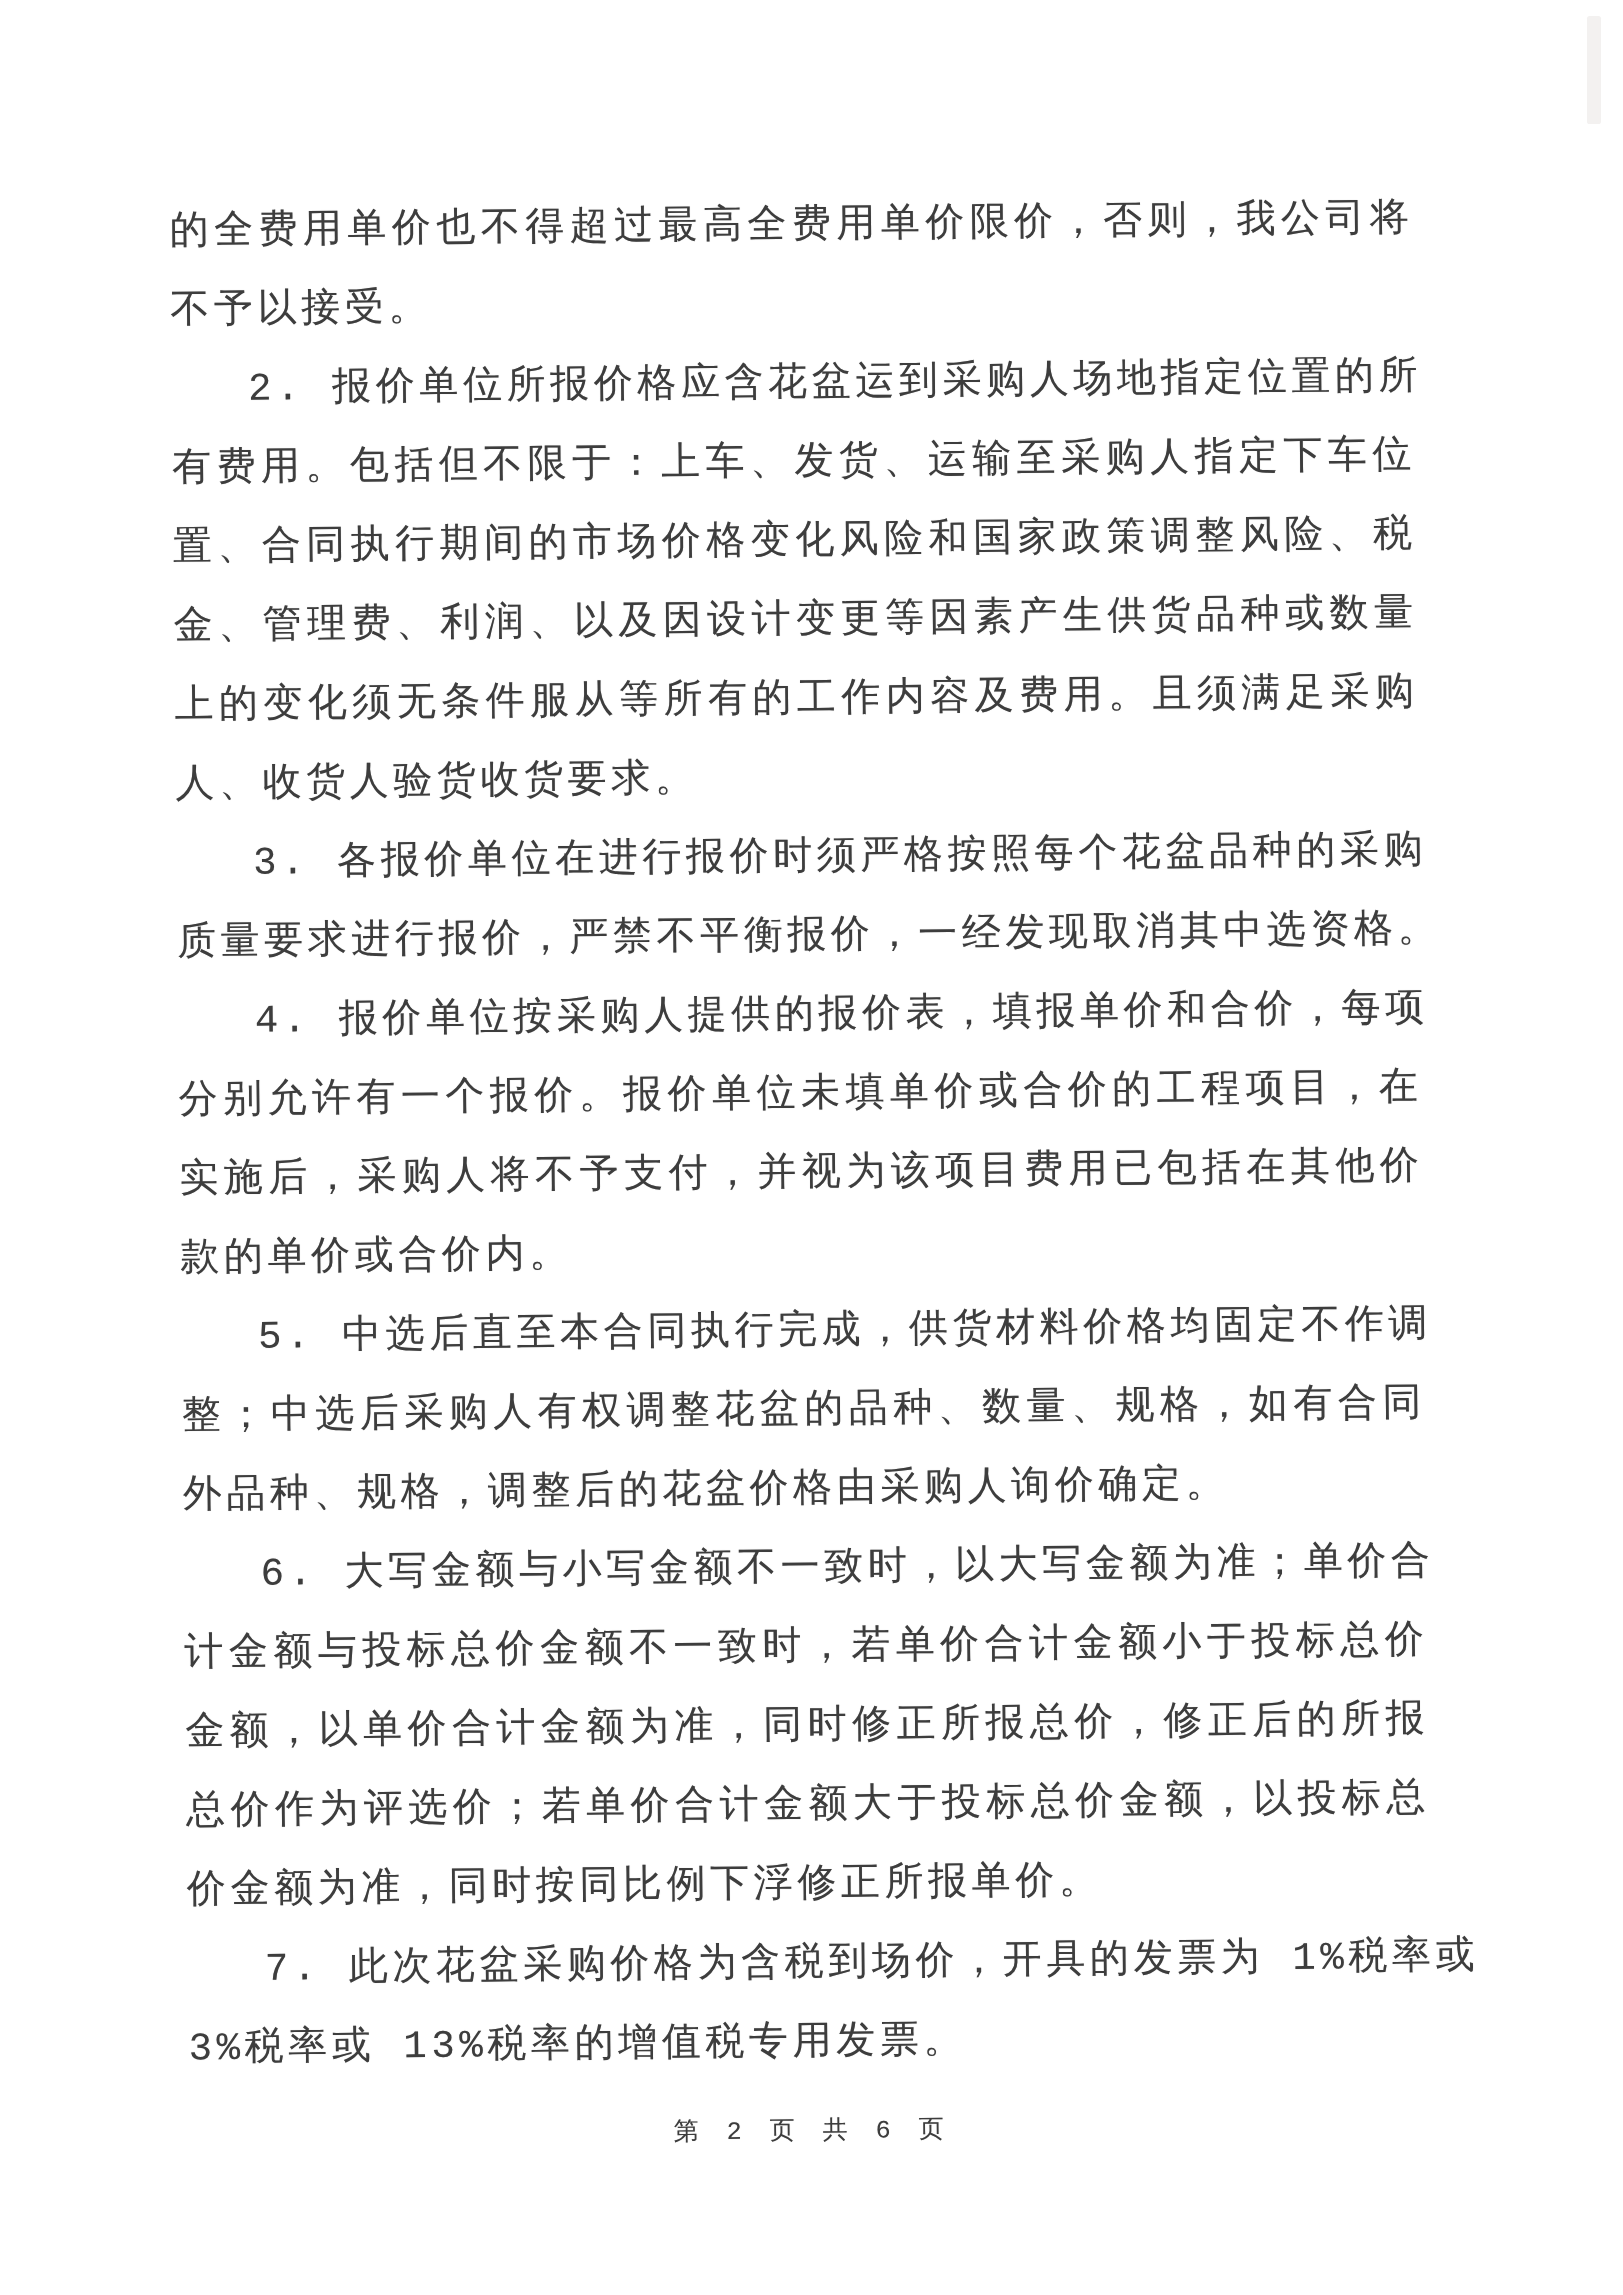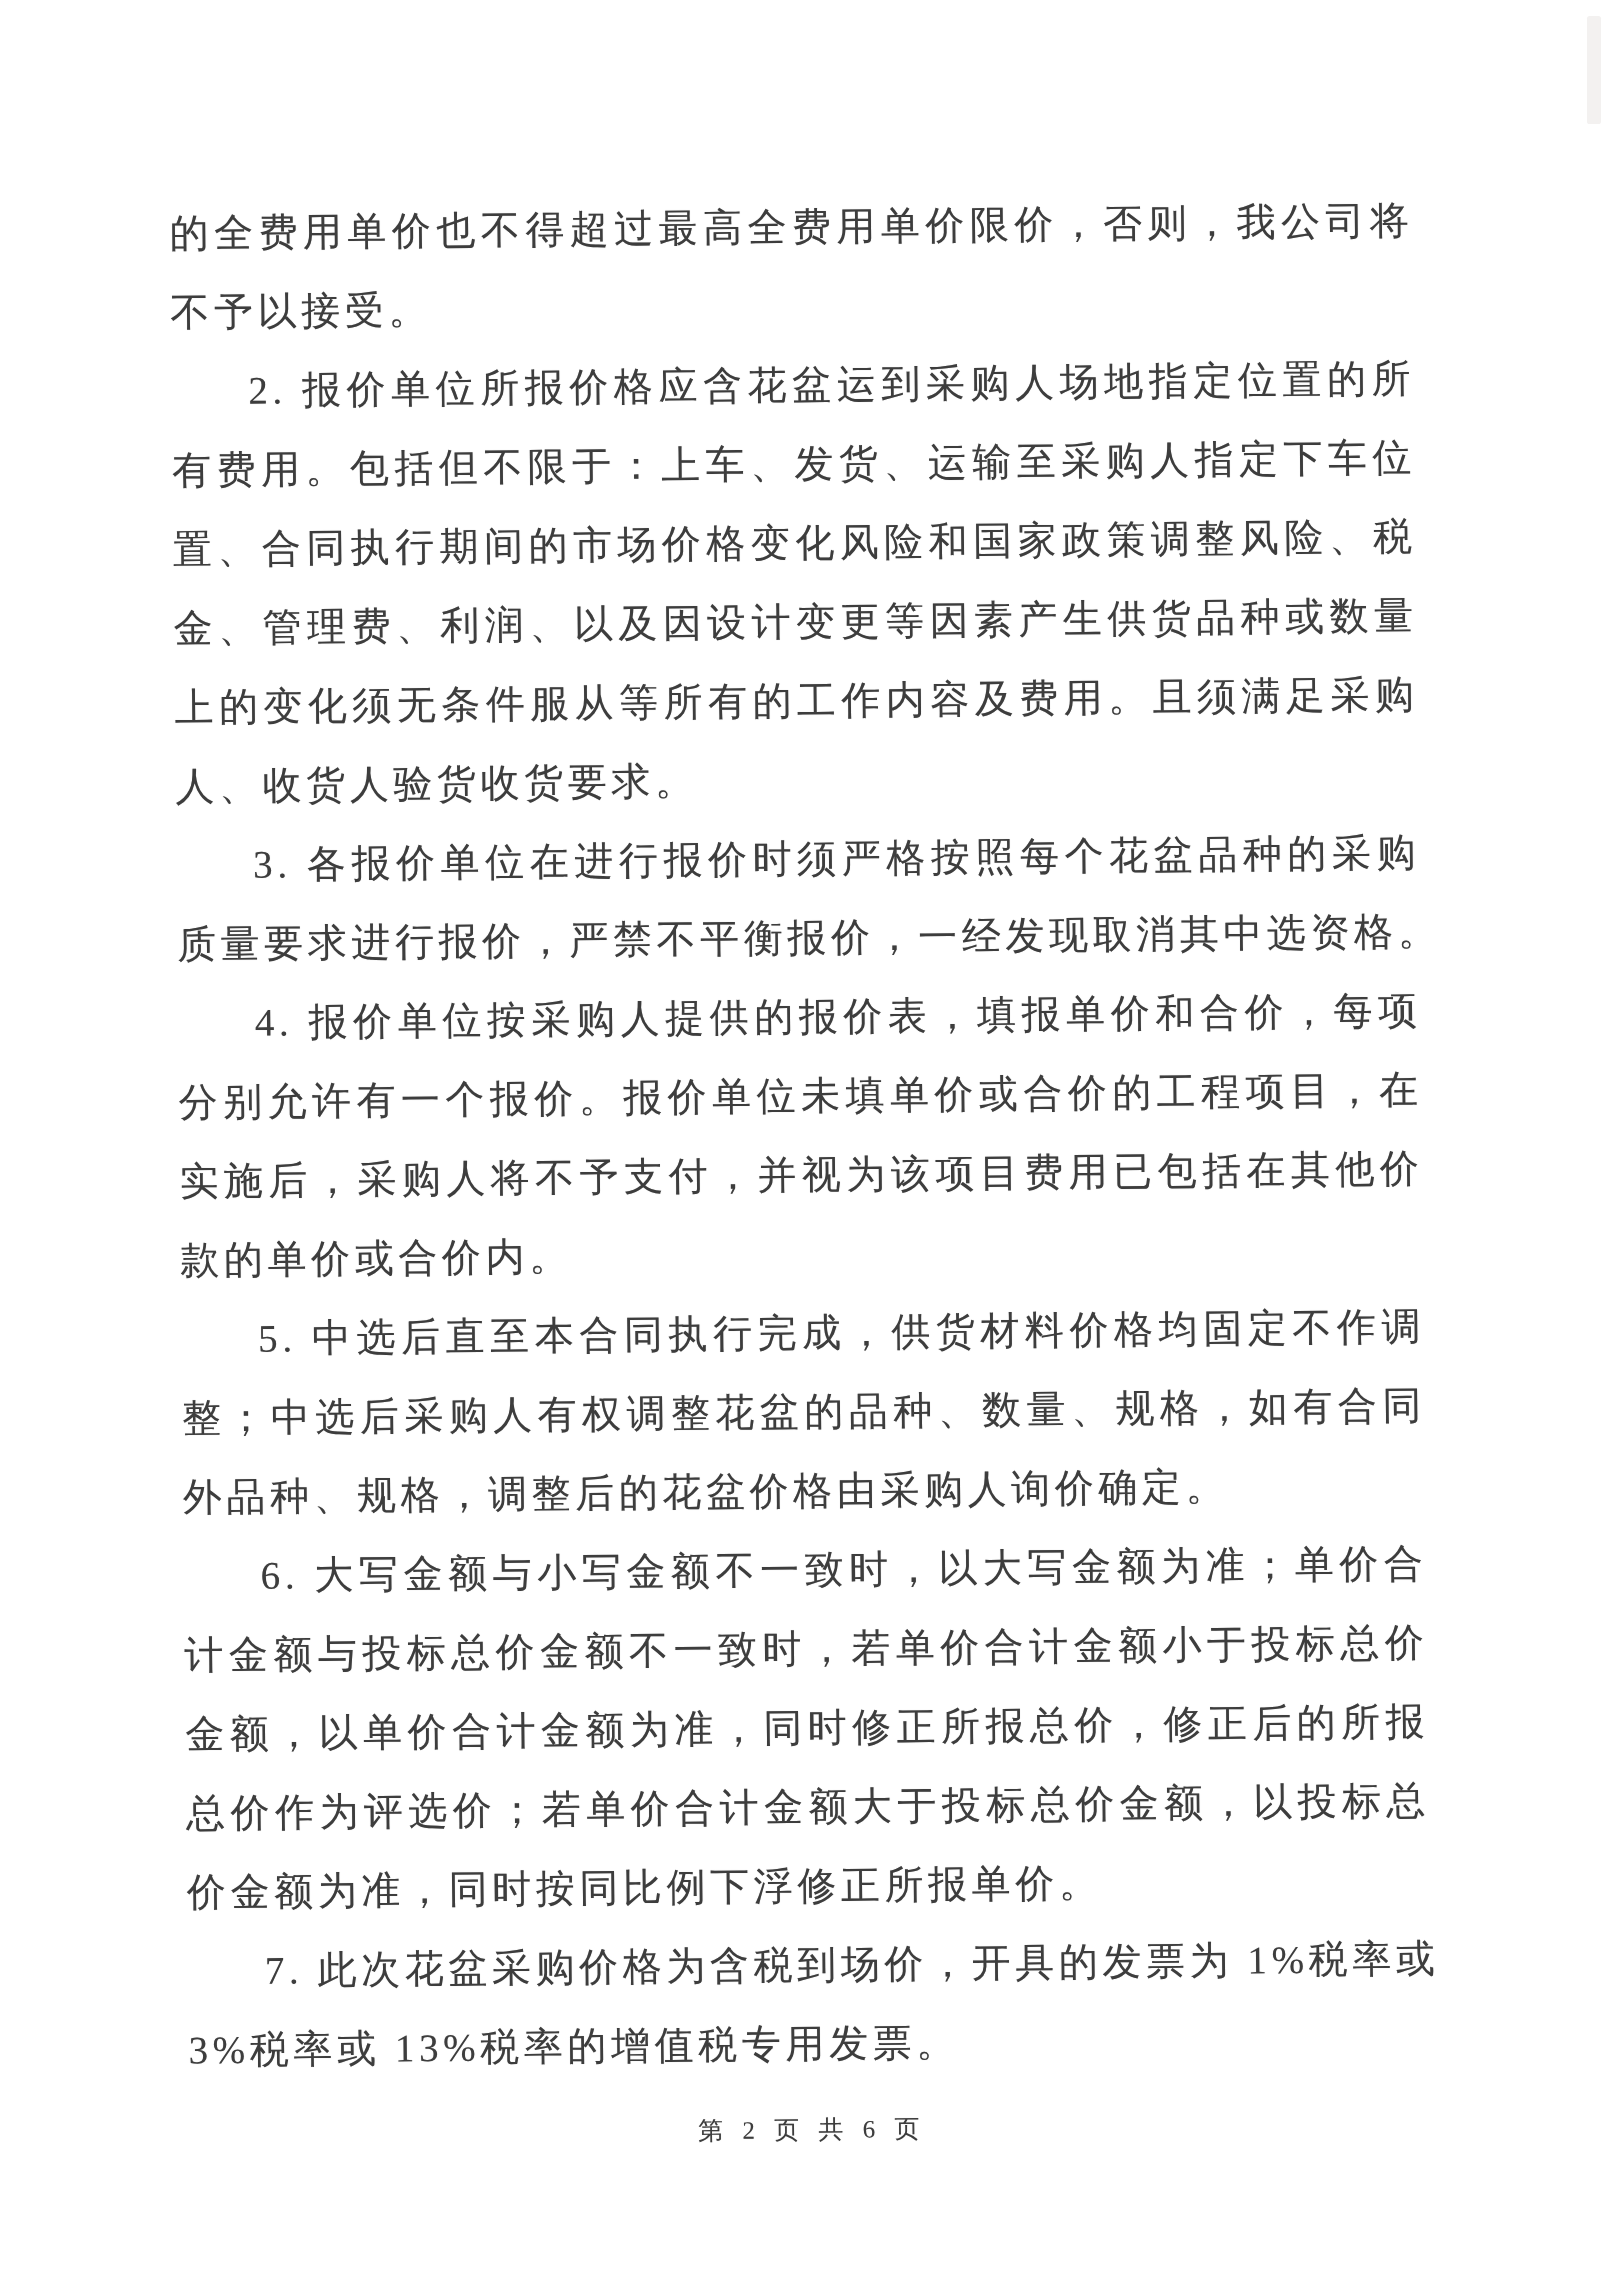--- a/index.html
+++ b/index.html
@@ -6,21 +6,21 @@
     margin: 0;
     padding: 0;
     background: #888;
   }
   .page {
     position: relative;
     width: 1623px;
     height: 2295px;
     background: #ffffff;
     overflow: hidden;
-    font-family: Liberation Serif, serif;
+    font-family: Liberation Mono, monospace;
   }
   .tilt {
     position: absolute;
     inset: 0;
     transform: rotate(-0.6deg);
     transform-origin: 50% 45%;
   }
   .content {
     position: absolute;
     left: 178px;

